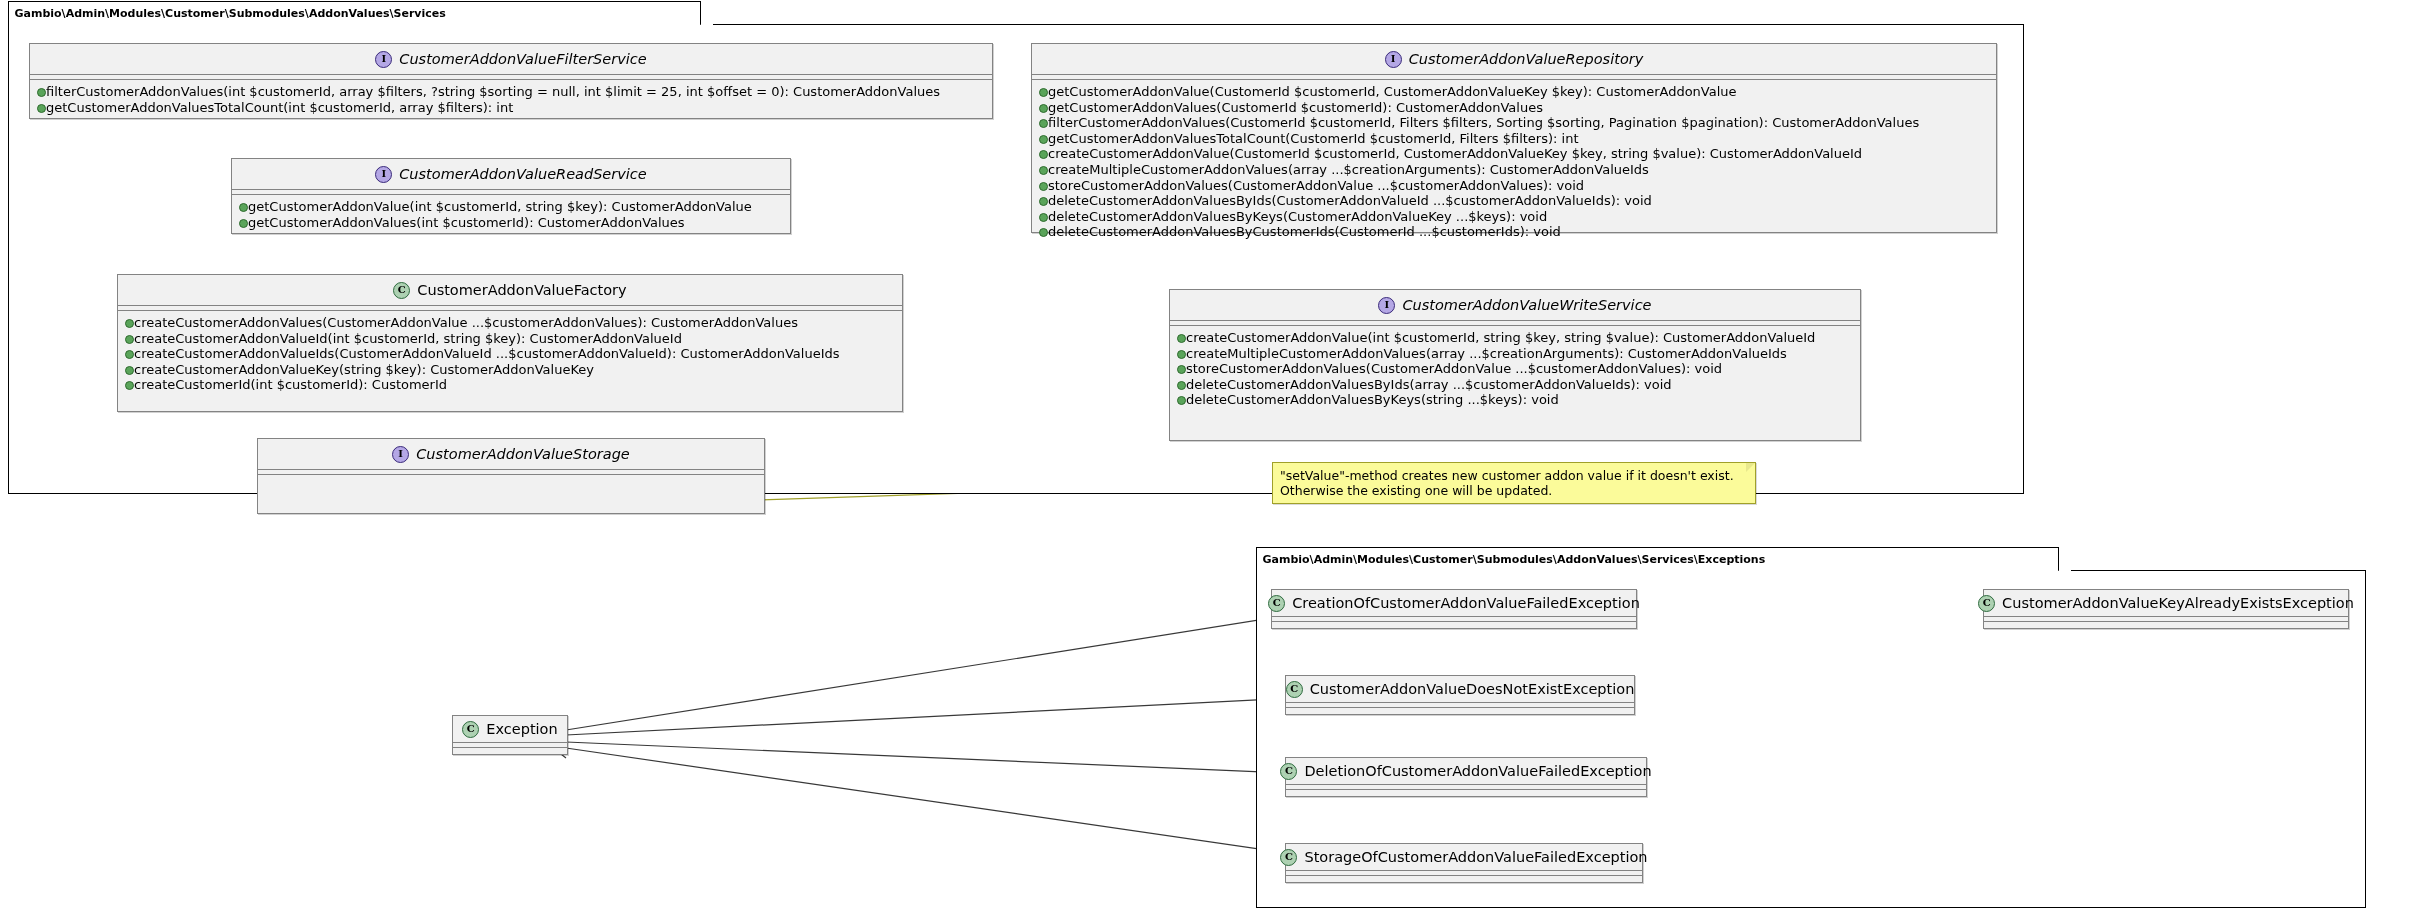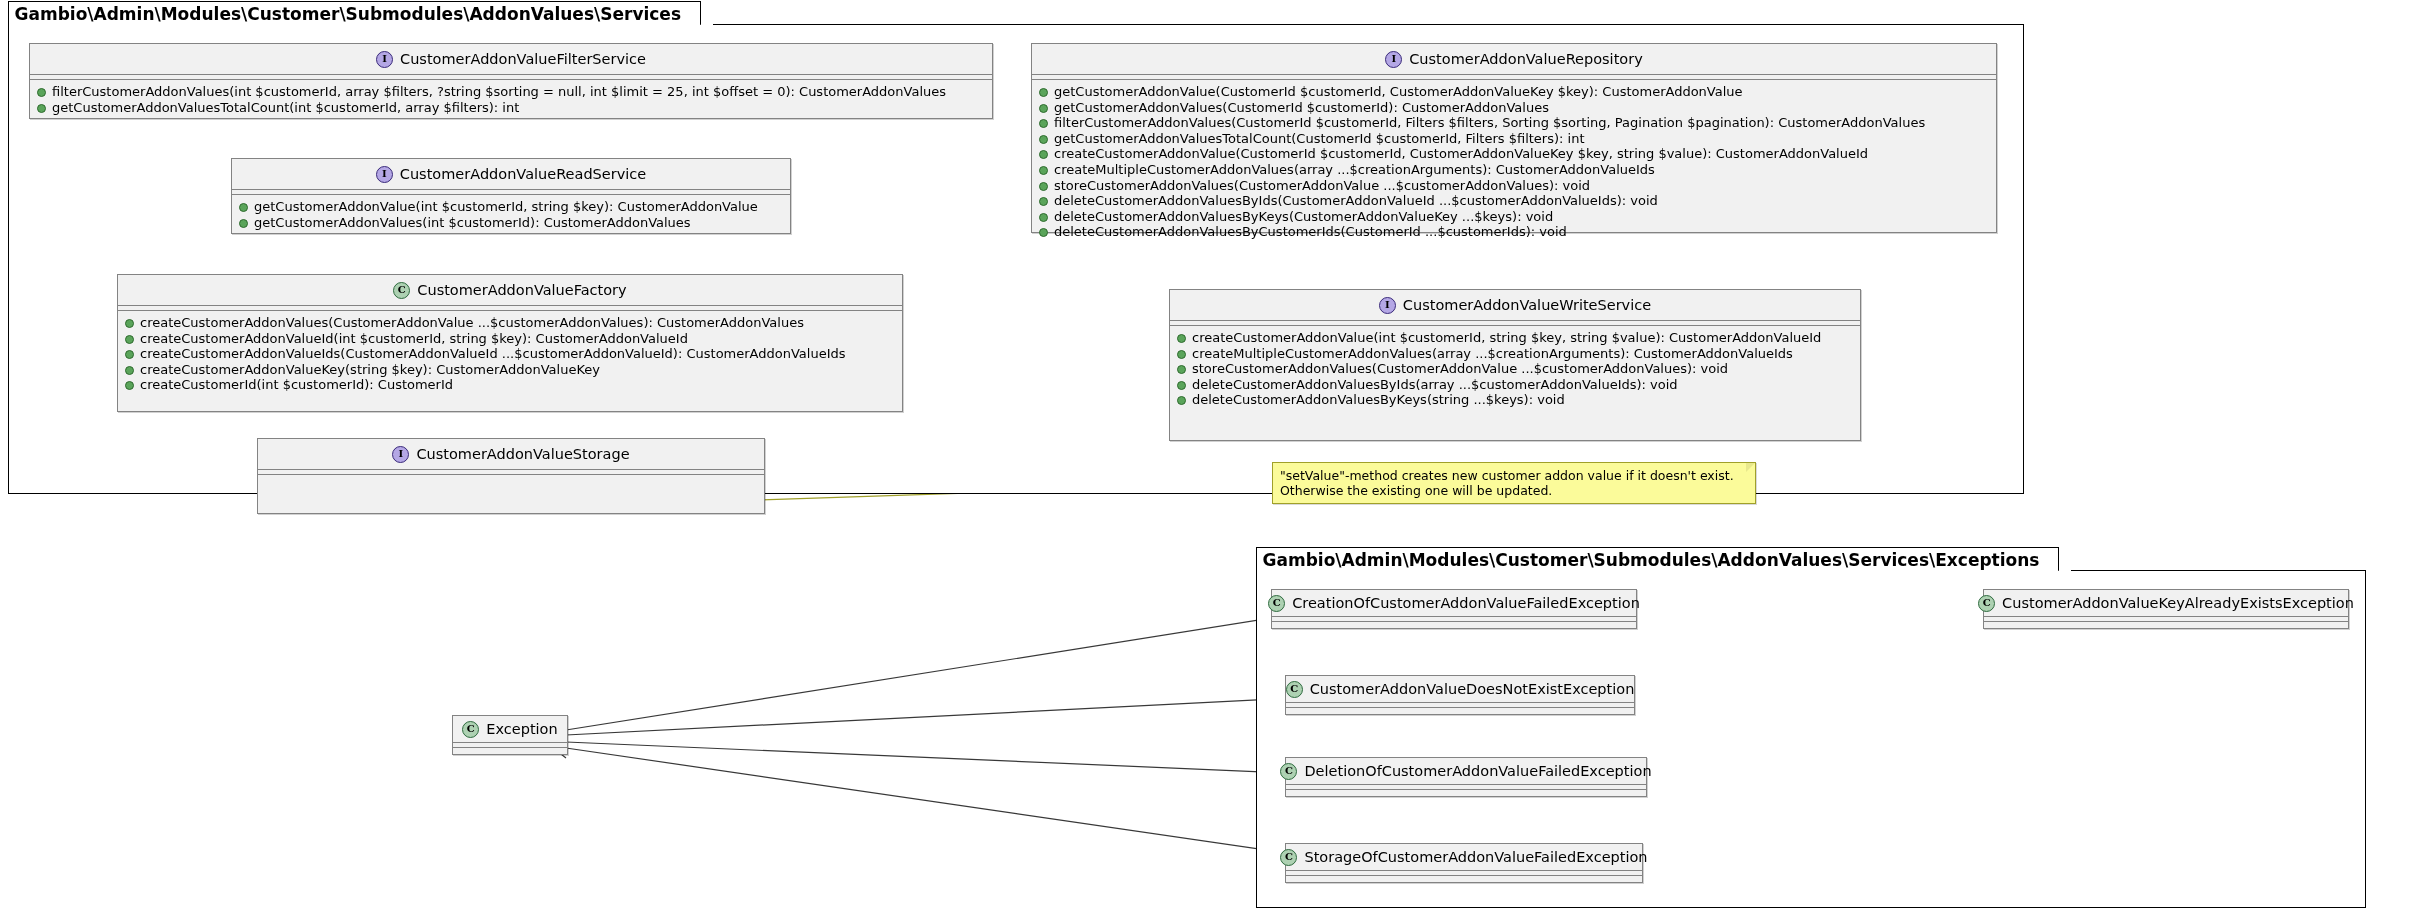--- a/index.html
+++ b/index.html
@@ -9,21 +9,21 @@
     color:#000000;
   }
   .canvas{position:absolute;left:0;top:0;width:2434px;height:913px;}
 
   
   .pkg{position:absolute;border:1.5px solid #000;background:#fff;box-sizing:border-box;}
   .pkg-tab{
     position:absolute;top:-24px;left:-1.5px;height:24px;
     border:1.5px solid #000;border-bottom:none;background:#fff;
     box-sizing:border-box;display:flex;align-items:center;
-    padding:0 10px 0 6px;font-size:17px;font-weight:bold;white-space:nowrap;
+    padding:0 10px 0 6px;font-size:11px;font-weight:bold;white-space:nowrap;
   }
   .pkg-tab::after{
     content:"";position:absolute;right:-12px;top:-1.5px;width:12px;height:25.5px;
     border-right:1.5px solid #000;
     transform:skewX(-24deg);transform-origin:top left;background:#fff;
     z-index:-1;
   }
   .pkg-tab-skew{
     position:absolute;right:-13px;top:-1.5px;width:0;height:0;
     border-left:13px solid transparent;border-bottom:25.5px solid #fff;
@@ -34,25 +34,25 @@
     position:absolute;box-sizing:border-box;
     border:1px solid #838383;background:#f1f1f1;
     box-shadow:1px 1px 0 rgba(0,0,0,0.18);
   }
   .cls-title{
     height:30px;display:flex;align-items:center;justify-content:center;
     gap:7px;padding:0 10px;font-size:14.5px;
     border-bottom:1px solid #838383;
   }
   .cls-title .nm{white-space:nowrap;}
-  .cls-title.iface .nm{}
+  .cls-title.iface .nm{font-style:italic;}
   .sep-thin{height:4px;border-bottom:1px solid #838383;background:#f1f1f1;}
   .cls-body{padding:4px 0 5px 0;}
   .mth{
-    display:flex;align-items:flex-start;gap:6px;
+    display:flex;align-items:flex-start;gap:0;
     padding:0 8px 0 7px;font-size:13px;line-height:15.6px;white-space:nowrap;
   }
   .mth .txt{display:inline-block;}
 
   
   .stc{
     width:15px;height:15px;border-radius:50%;flex:0 0 auto;
     display:flex;align-items:center;justify-content:center;
     font-size:10px;font-weight:bold;font-family:"DejaVu Serif","Liberation Serif",serif;
     font-style:normal;line-height:1;

